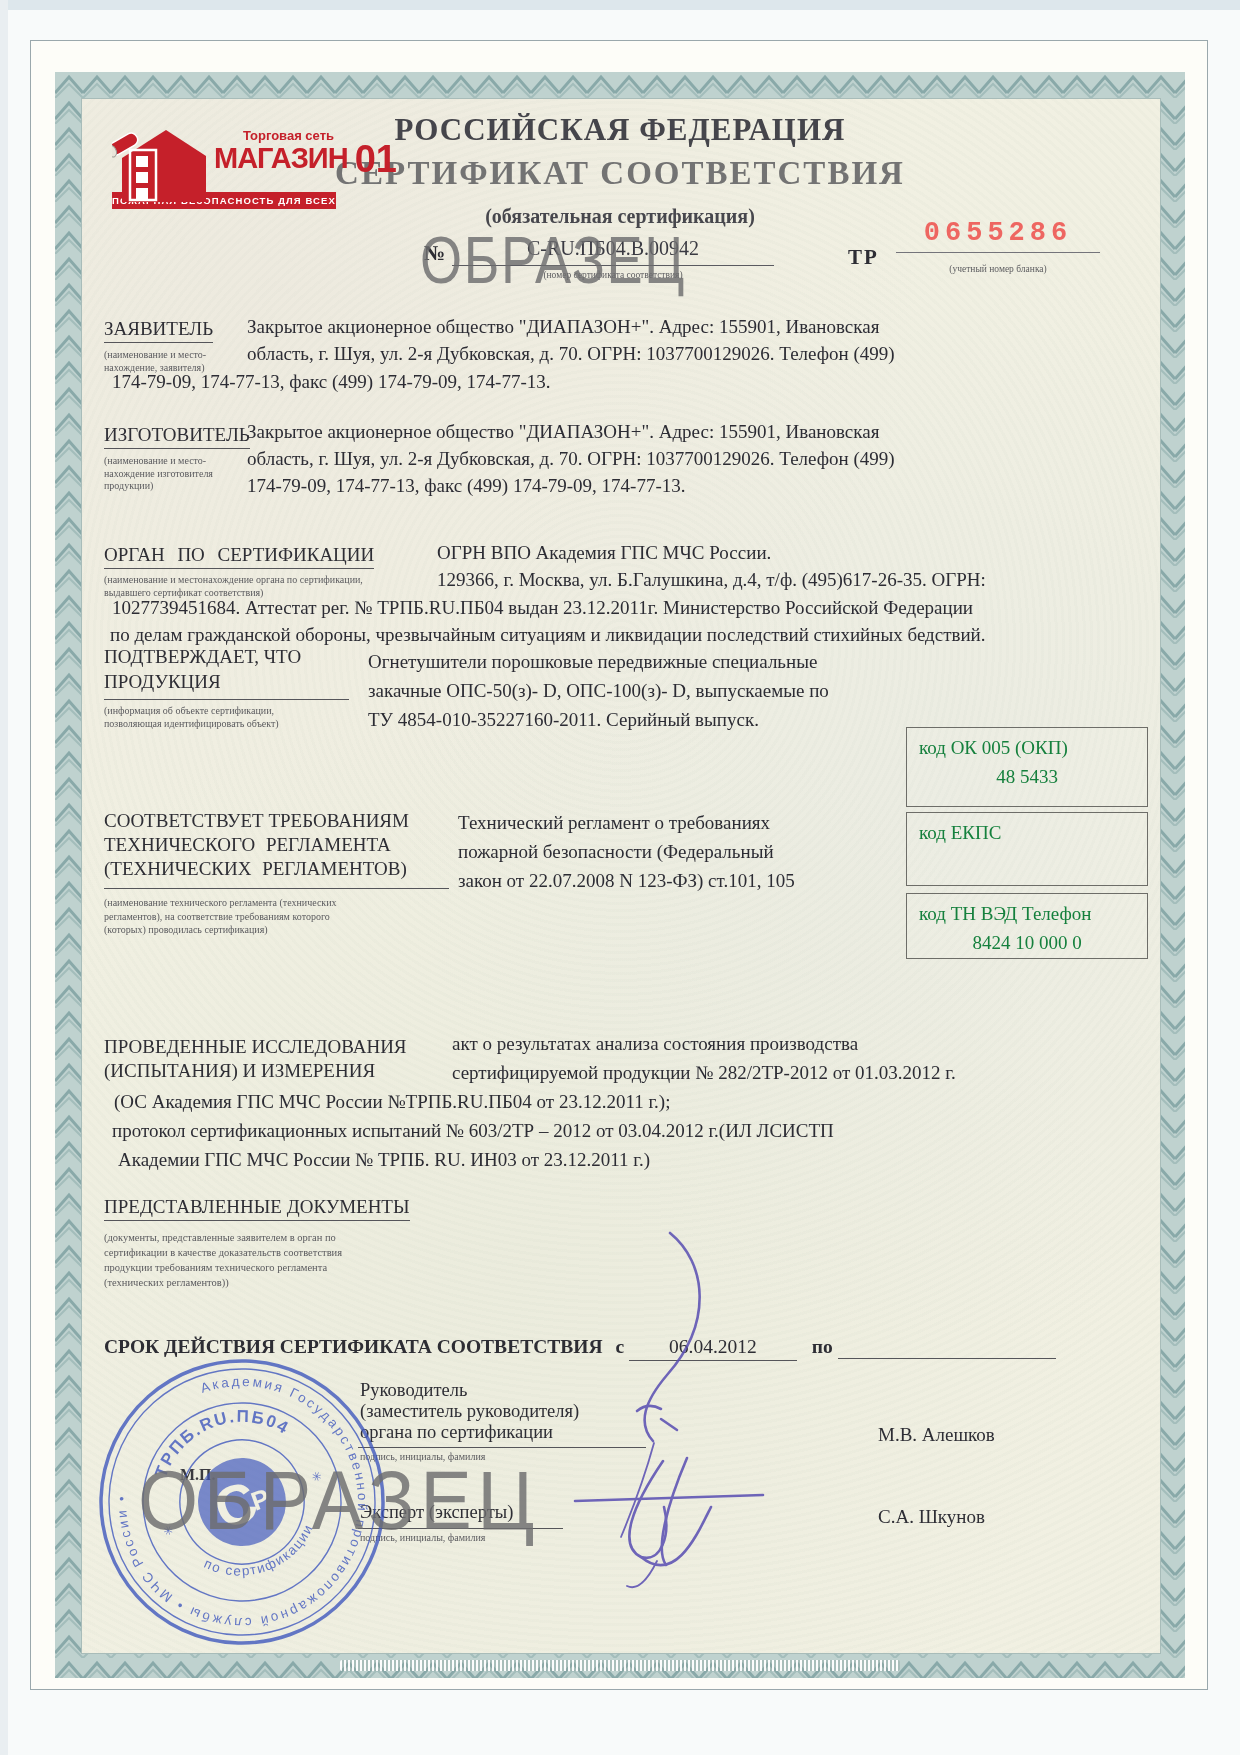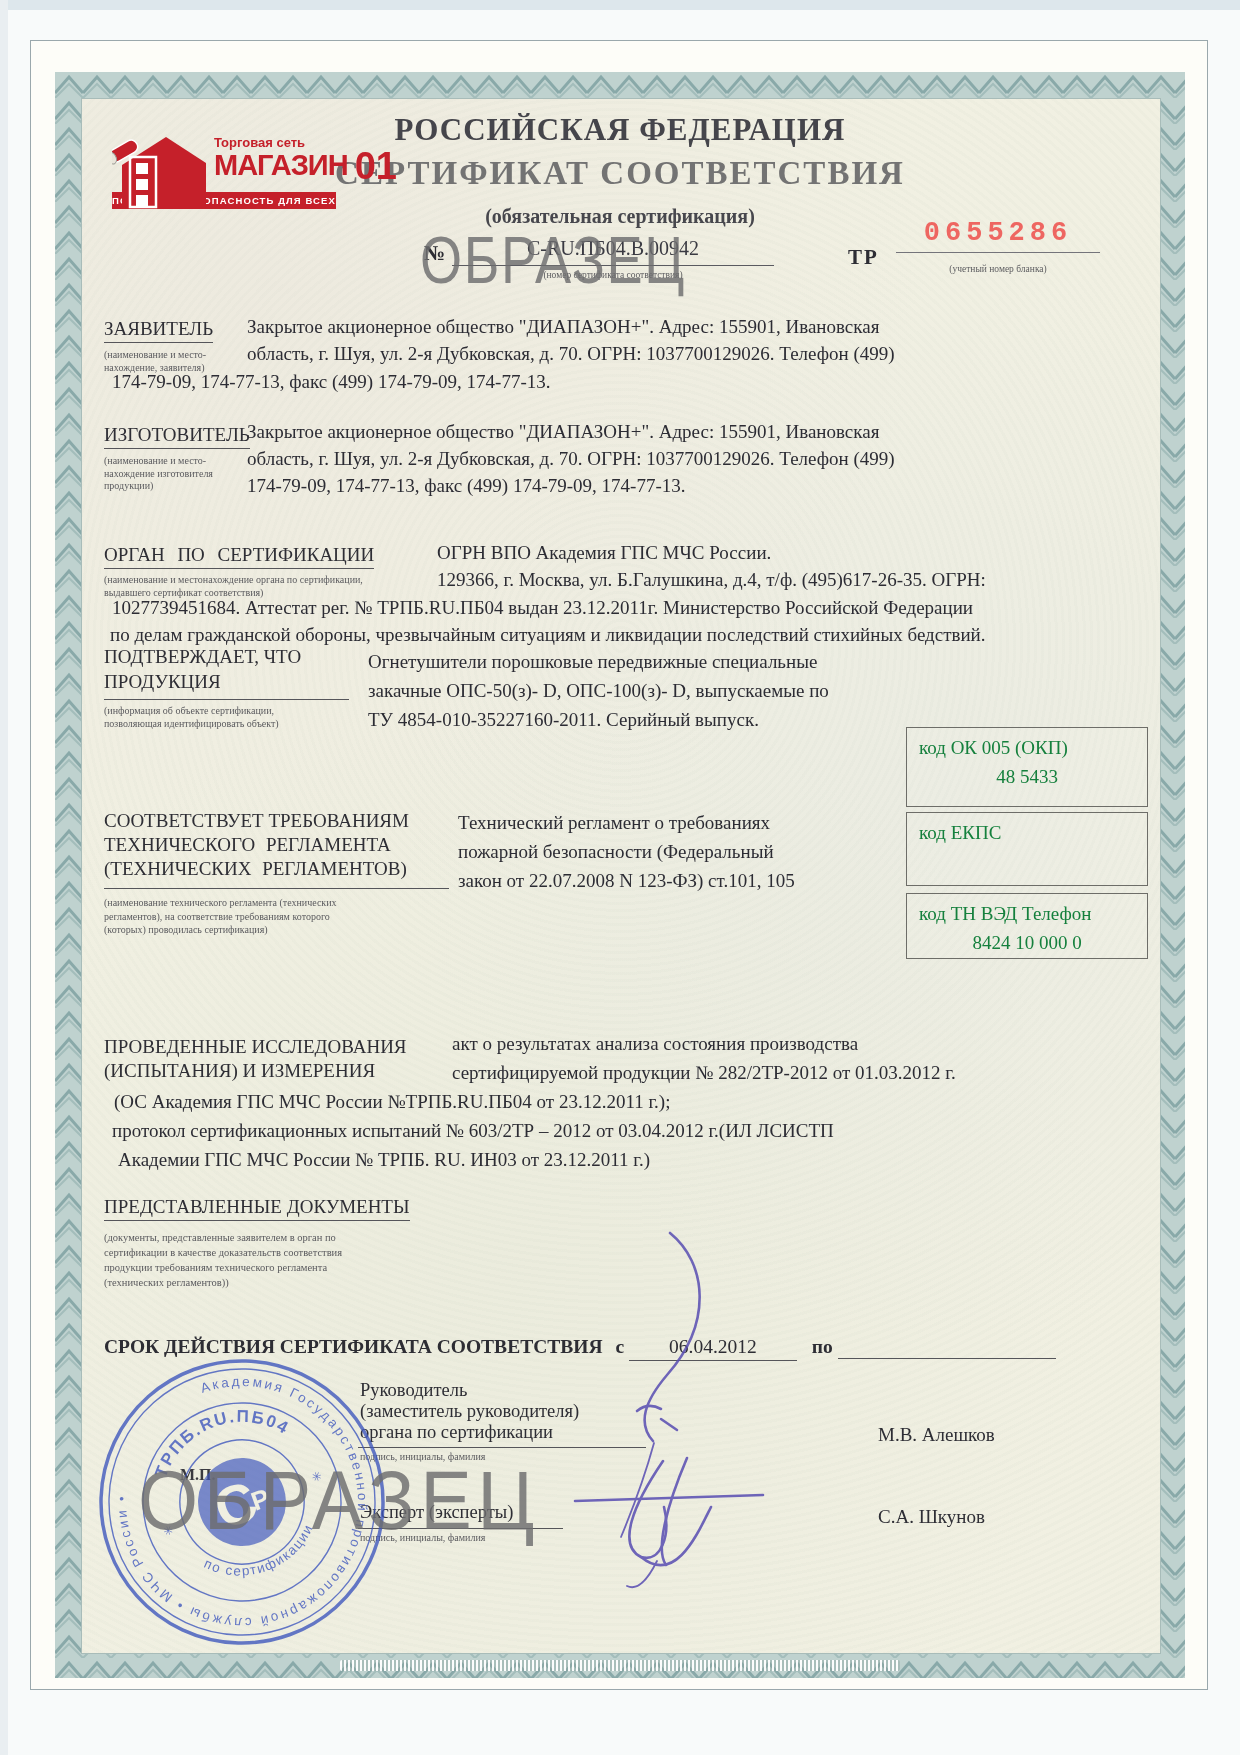--- a/index.html
+++ b/index.html
@@ -51,21 +51,21 @@
   .dateline{display:inline-block;width:168px;text-align:center;border-bottom:1.3px solid #55555a;padding-bottom:2px;}
   .toline{display:inline-block;width:218px;border-bottom:1.3px solid #55555a;}
   .sigline{border-top:1.2px solid #55555a;height:0;}
   .role{font-size:18.5px;line-height:21px;color:#2e2e35;}
   .name{font-size:19px;color:#2e2e35;}
   .mp{font-size:16px;font-weight:bold;color:#3a3a40;z-index:2;}
   .stampwrap{left:92px;top:1352px;z-index:5;}
   .sigwrap{left:545px;top:1205px;z-index:6;}
   .microprint{left:340px;top:1660px;width:560px;height:11px;z-index:3;border-radius:2px;
     background:repeating-linear-gradient(90deg, rgba(255,255,255,0.95) 0 2px, rgba(140,165,160,0.45) 2px 4px);}
-  .logo{left:112px;top:131px;width:224px;height:96px;z-index:2;}
+  .logo{left:112px;top:124px;width:224px;height:96px;z-index:2;text-align:right;}
   .logo-text{left:216px;top:116px;width:120px;}
   .logo-top{font-family:"Liberation Sans", sans-serif;color:#c5202a;font-size:13px;font-weight:bold;white-space:nowrap;}
   .logo-name{font-family:"Liberation Sans", sans-serif;color:#c5202a;font-size:29px;font-weight:800;letter-spacing:-1px;white-space:nowrap;line-height:30px;}
   .logo-name .big01{font-size:38px;vertical-align:-4px;letter-spacing:0;}
   .logo-band{left:112px;top:192px;width:224px;height:17px;background:#c5202a;color:#fff;
     font-family:"Liberation Sans", sans-serif;font-size:9.5px;font-weight:bold;letter-spacing:1.1px;
     text-align:center;line-height:17px;white-space:nowrap;}
   .z2{z-index:2;}
 </style>
 </head>

